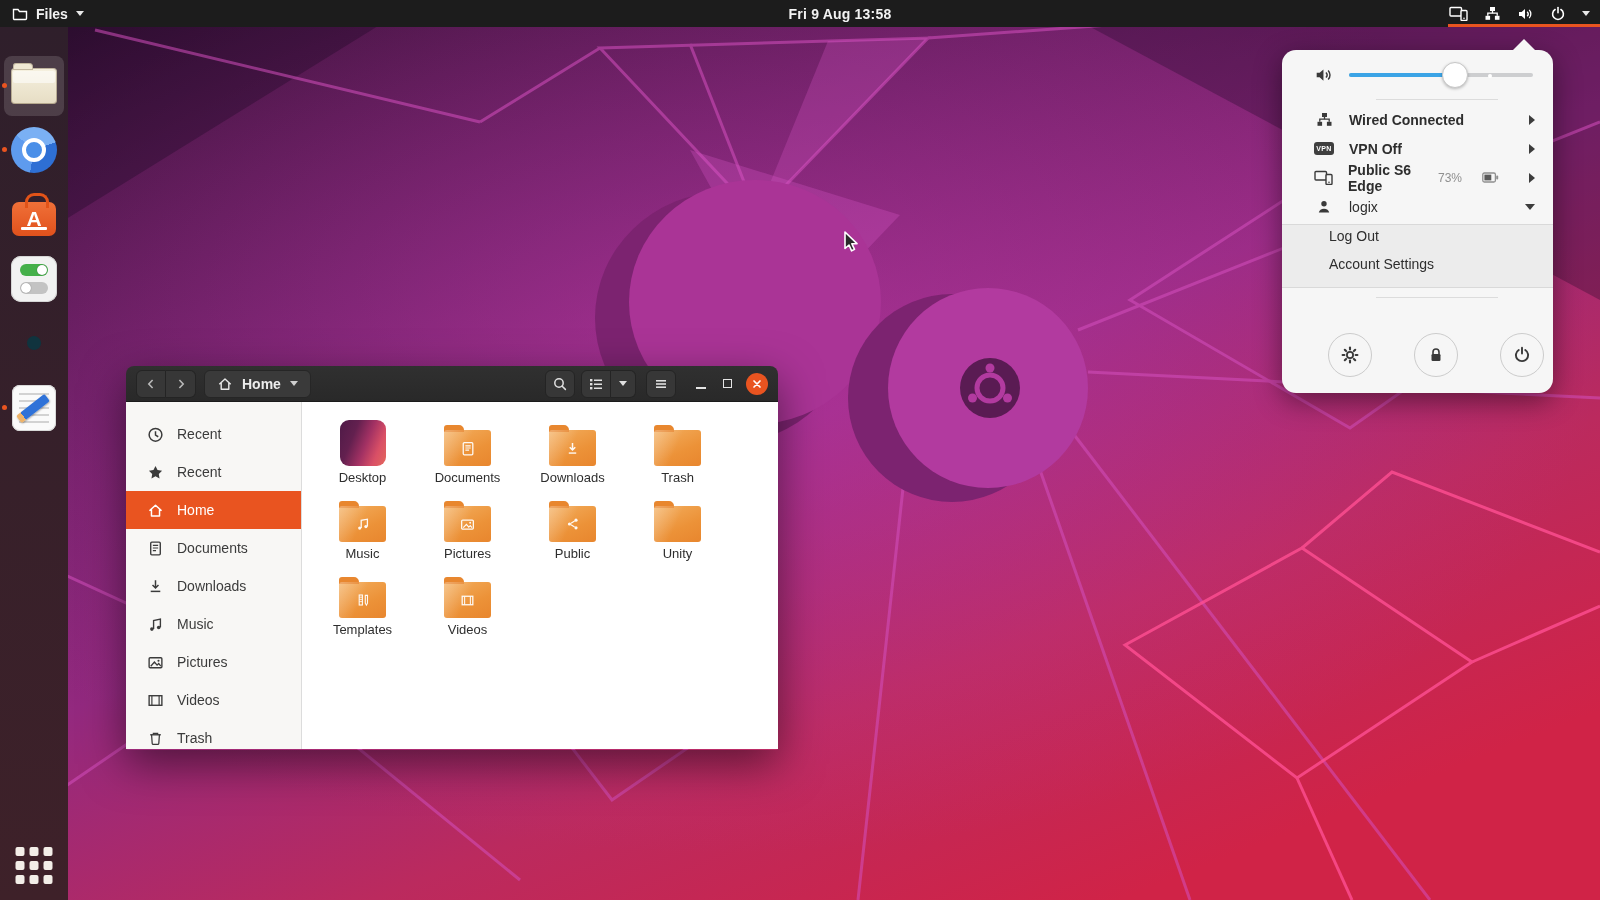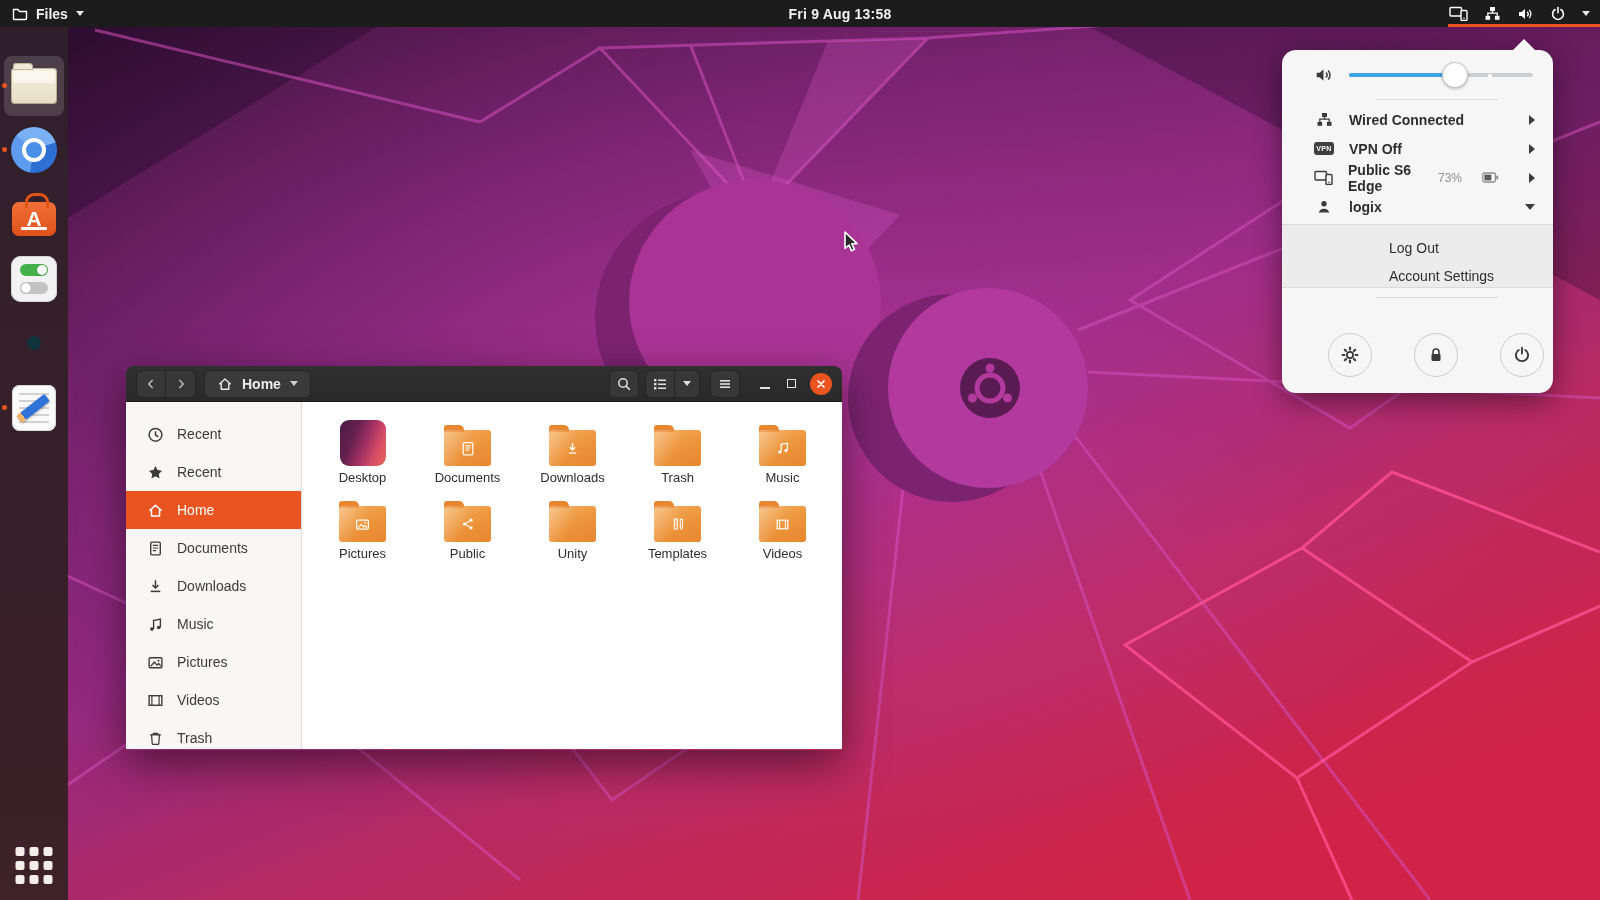--- a/index.html
+++ b/index.html
@@ -58,21 +58,21 @@
   .ic-editor::before { content:""; position:absolute; left:7px; right:7px; top:8px; height:30px;
     background:repeating-linear-gradient(#d2d2d2 0 2px, transparent 2px 7px); }
   .ic-editor .pencil { position:absolute; left:3px; top:19px; width:36px; height:9px; transform:rotate(-38deg);
     background:linear-gradient(90deg,#eeb369 0 16%,#2f72d8 16%); border-radius:2px; box-shadow:0 1px 2px rgba(0,0,0,.35); }
 
   #show-apps { position:absolute; bottom:16px; left:50%; transform:translateX(-50%);
     display:grid; grid-template-columns:repeat(3,9px); gap:5px; }
   .sa-dot { width:9px; height:9px; background:#f3eee8; border-radius:2px; }
 
   
-  #fwindow { position:absolute; left:126px; top:366px; width:716px; height:384px; z-index:20;
+  #fwindow { position:absolute; left:126px; top:366px; width:652px; height:384px; z-index:20;
     border-radius:9px 9px 2px 2px; box-shadow:0 14px 44px rgba(0,0,0,.5); }
   #headerbar { height:36px; background:linear-gradient(#303030,#292929); border-bottom:1px solid #1b1b1b;
     border-radius:8px 8px 0 0; display:flex; align-items:center; padding:0 10px; }
   .hbtn { height:28px; min-width:30px; background:#373737; border:1px solid #242424; border-radius:6px;
     display:flex; align-items:center; justify-content:center; }
   .nav-group { display:flex; }
   .nav-group .hbtn:first-child { border-radius:6px 0 0 6px; }
   .nav-group .hbtn:last-child { border-radius:0 6px 6px 0; border-left:none; }
   #pathbtn { margin-left:8px; display:flex; align-items:center; gap:9px; padding:0 12px; height:28px;
     background:#3a3a3a; border:1px solid #262626; border-radius:6px; color:#ececec; font-size:14px; font-weight:600; }
@@ -115,30 +115,30 @@
   .slider { flex:1; margin-left:15px; position:relative; height:26px; }
   .sl-track { position:absolute; left:0; right:0; top:11px; height:4px; background:#cdced0; border-radius:2px; }
   .sl-fill { position:absolute; left:0; width:57.6%; top:11px; height:4px; background:#3ba4e6; border-radius:2px; }
   .sl-dot { position:absolute; left:75.5%; top:11.5px; width:4px; height:4px; background:#fff; border-radius:50%; }
   .sl-handle { position:absolute; left:calc(57.6% - 13px); top:0; width:26px; height:26px; background:#fff;
     border:1px solid #c7c7c7; border-radius:50%; box-shadow:0 1px 3px rgba(0,0,0,.25); }
   .sep { border:none; height:1px; background:#dcdcdc; margin:5px 55px 5px 94px; }
   .mrow { height:29px; display:flex; align-items:center; padding:0 18px 0 32px; }
   .micon { width:20px; display:flex; justify-content:center; color:#3a3a3a; }
   .mlabel { margin-left:15px;font-weight:bold; }
-  .mlabel.bold { font-weight:700; }
+  .mlabel.bold { font-weight:400; }
   .chev-r { margin-left:auto; width:0; height:0; border-top:5px solid transparent; border-bottom:5px solid transparent; border-left:6.5px solid #3c3c3c; }
   .chev-d { margin-left:auto; width:0; height:0; border-left:5.5px solid transparent; border-right:5.5px solid transparent; border-top:6.5px solid #3c3c3c; }
   .gal-right { margin-left:auto; display:flex; align-items:center; gap:20px; }
   .gal-right .chev-r { margin-left:10px; }
   .batt-pct { font-size:12px; color:#8f8f8f; }
   .vpn-badge { width:22px; height:13px; background:#3f3f3f; border-radius:3px; color:#fff; font-size:7px; font-weight:700;
     display:flex; align-items:center; justify-content:center; letter-spacing:.4px; }
   .usub { background:#ececec; border-top:1px solid #d9d9d9; border-bottom:1px solid #d9d9d9; margin-top:3px; padding:3px 0; }
-  .urow { height:28px; display:flex; align-items:flex-end; padding-left:107px; }
+  .urow { height:28px; display:flex; align-items:flex-start; padding-left:47px; }
   .btnrow { display:flex; gap:42px; padding:30px 0 0 46px; }
   .cbtn { width:44px; height:44px; border-radius:50%; border:1px solid #cccccc; background:#f6f6f6;
     display:flex; align-items:center; justify-content:center; color:#3a3a3a; }
 
   
   #cursor { position:absolute; left:843px; top:231px; z-index:70; }
 </style>
 </head>
 <body>
 <div id="screen">

